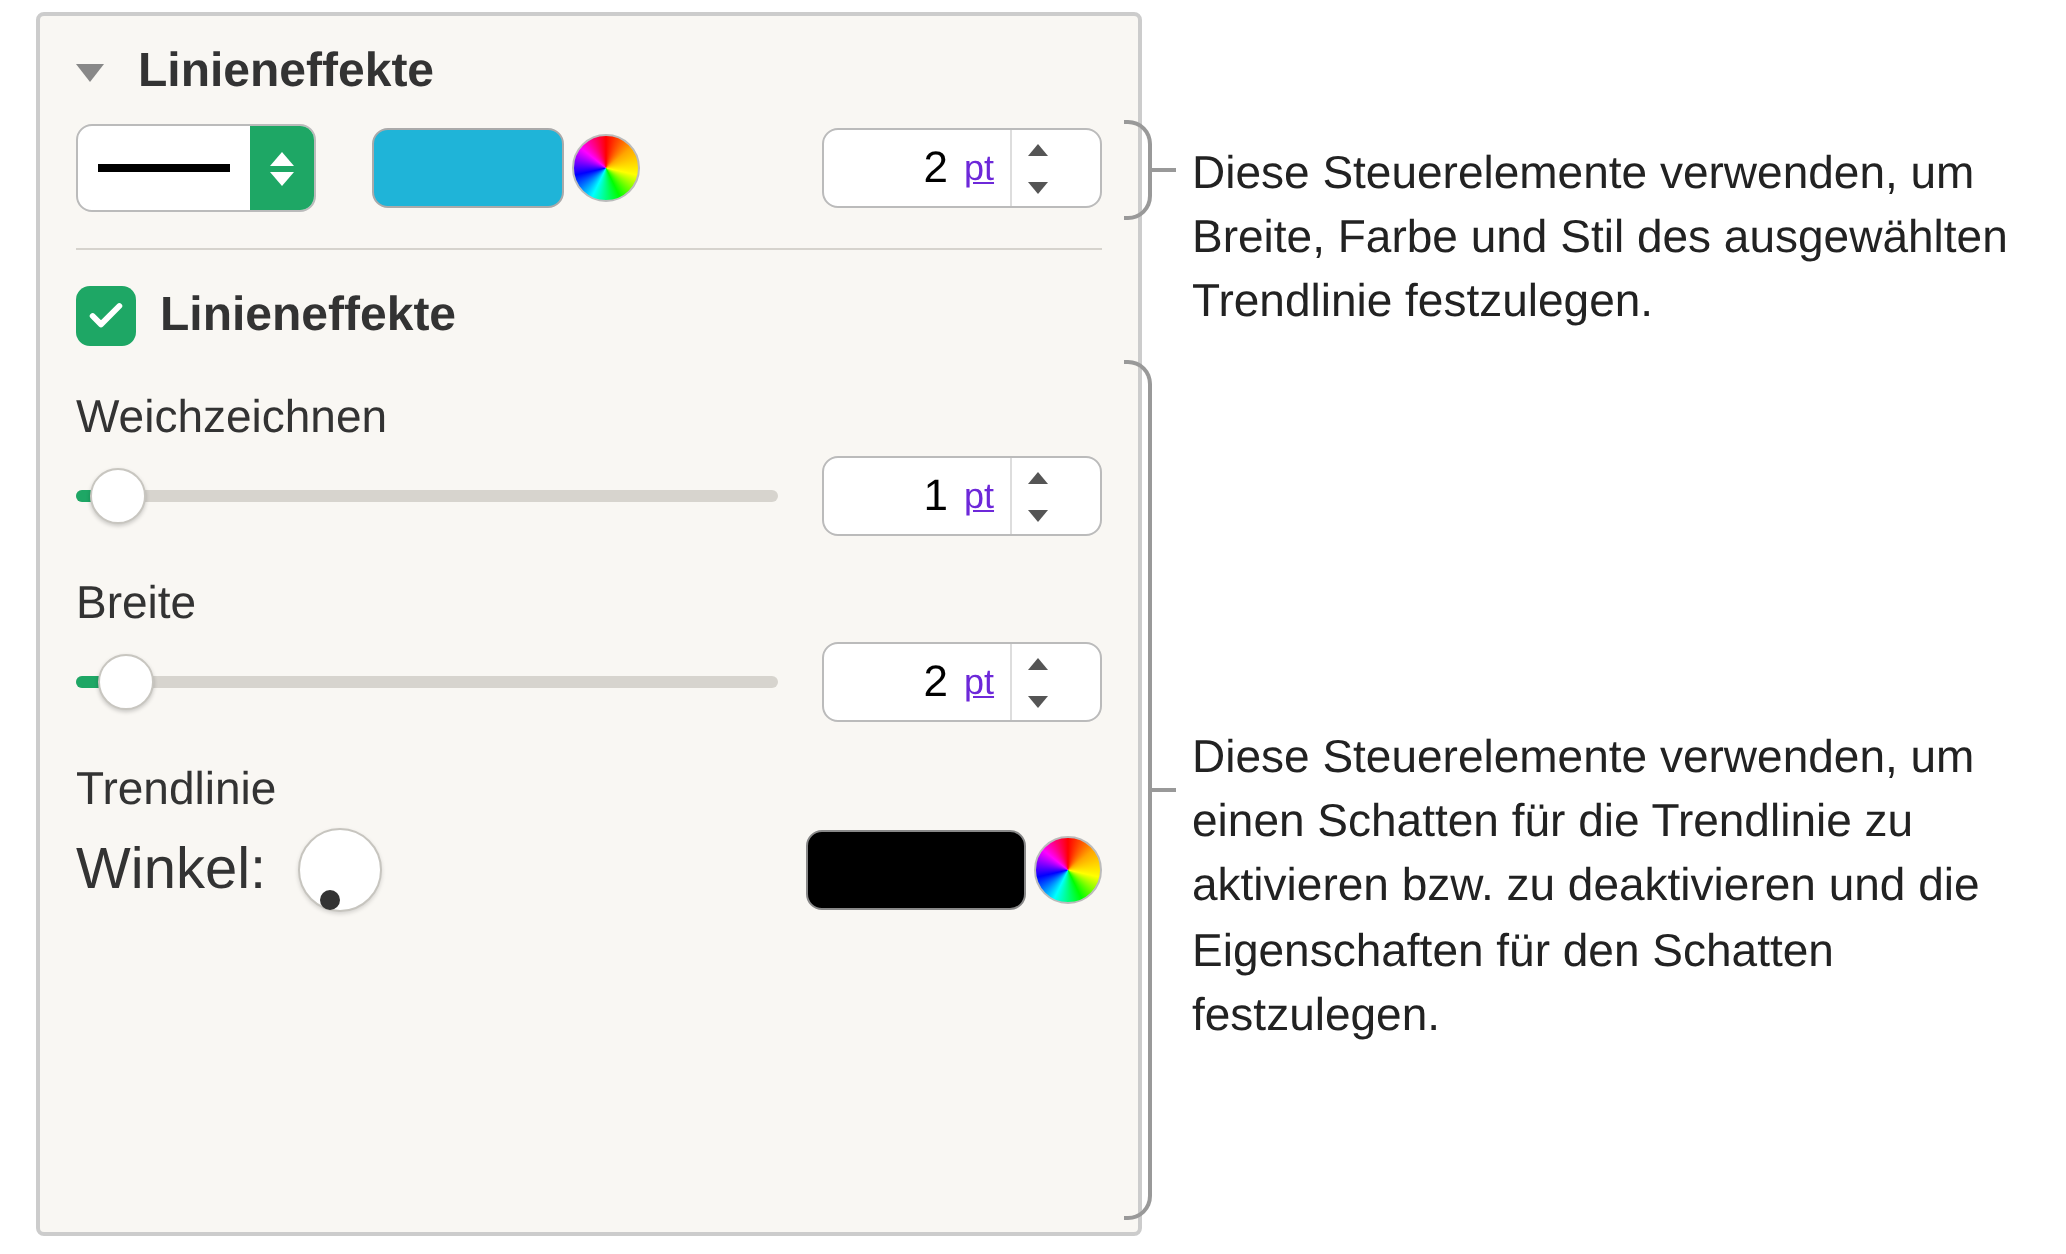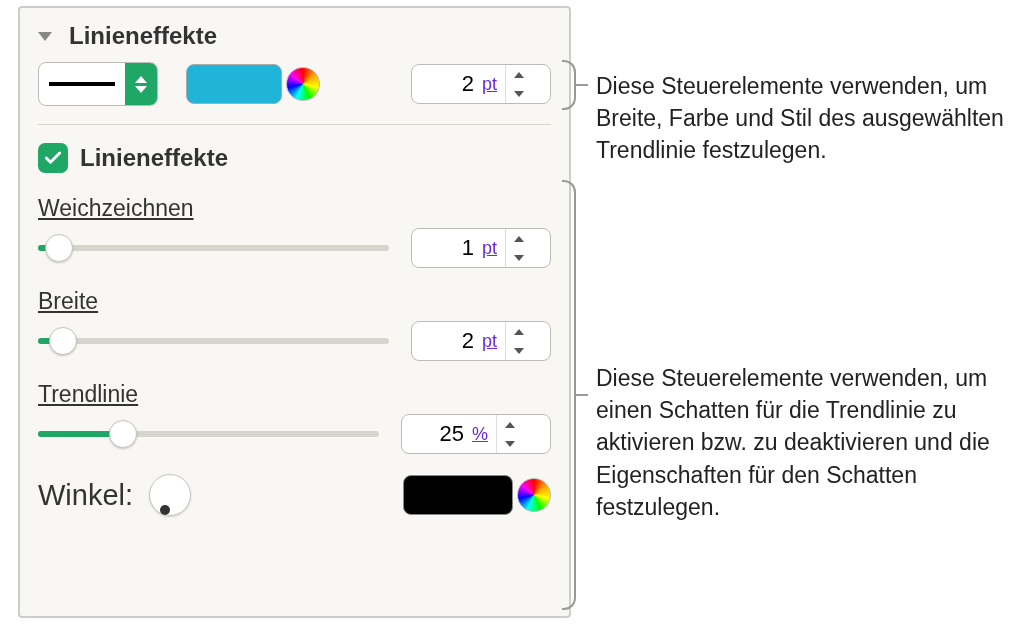--- a/index.html
+++ b/index.html
@@ -115,21 +115,21 @@
   .stepper .arrows div{flex:1;display:flex;align-items:center;justify-content:center;cursor:pointer;}
   .divider { height:1px;background:#d6d3cd;margin:8px 0 18px 0;width:100%; }
   
   .check-row { display:flex;align-items:center;gap:12px;margin-bottom:22px; }
   .checkbox {
     width:30px;height:30px;border-radius:7px;background:#1ea765;
     display:flex;align-items:center;justify-content:center;
   }
   .checkbox svg{width:20px;height:20px;}
   .check-label{font-weight:700;font-size:24px;}
-  .prop-label{font-size:23px;color:#333;margin-bottom:6px;text-decoration:underline;}
+  .prop-label{font-size:23px;color:#333;margin-bottom:6px;}
   .prop-row{display:flex;align-items:center;gap:22px;margin-bottom:20px;}
   
   .slider {
     position:relative; flex:1; height:30px;
   }
   .slider .track{position:absolute;left:0;right:0;top:50%;height:6px;border-radius:3px;background:#d7d4ce;transform:translateY(-50%);}
   .slider .fill{position:absolute;left:0;top:50%;height:6px;border-radius:3px;background:#1ea765;transform:translateY(-50%);}
   .slider .thumb{position:absolute;top:50%;width:28px;height:28px;border-radius:50%;background:#fff;border:1px solid #c8c6c0;box-shadow:0 1px 2px rgba(0,0,0,0.2);transform:translate(-50%,-50%);}
   
   .angle-row{display:flex;align-items:center;gap:16px;}
@@ -251,39 +251,20 @@
               <span class="tri-up-sm"></span>
             </div>
           <div>
               <span class="tri-dn-sm"></span>
             </div>
         </div>
       </div>
     </div>
 
     <div class="prop-label">Trendlinie</div>
-    <div class="prop-row">
-      <div class="slider">
-        <div class="track"></div>
-        <div class="fill" style="width: 25%;"></div>
-        <div class="thumb" style="left: 25%;"></div>
-      </div>
-      <div class="stepper" style="width:150px;">
-        <input value="25" style="">
-        <span class="unit">%</span>
-        <div class="arrows">
-          <div>
-              <span class="tri-up-sm"></span>
-            </div>
-          <div>
-              <span class="tri-dn-sm"></span>
-            </div>
-        </div>
-      </div>
-    </div>
 
     <div class="angle-row">
       <span class="angle-label">Winkel:</span>
       <div class="angle-dial">
         <div class="angle-dot"></div>
       </div>
       <div style="display:flex;align-items:center;gap:4px;margin-left:auto;">
         <div class="shadow-well"></div>
         <div class="colorwheel"></div>
       </div>

